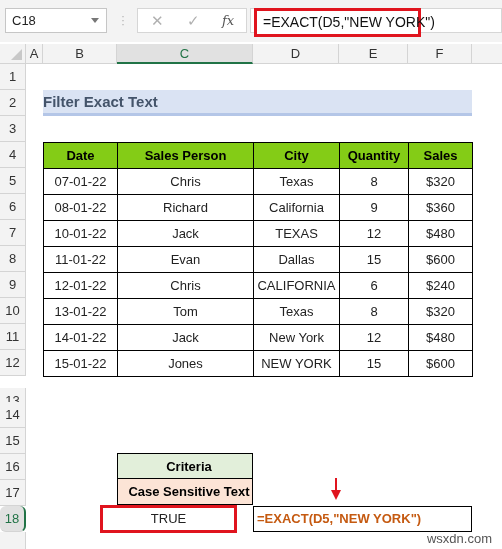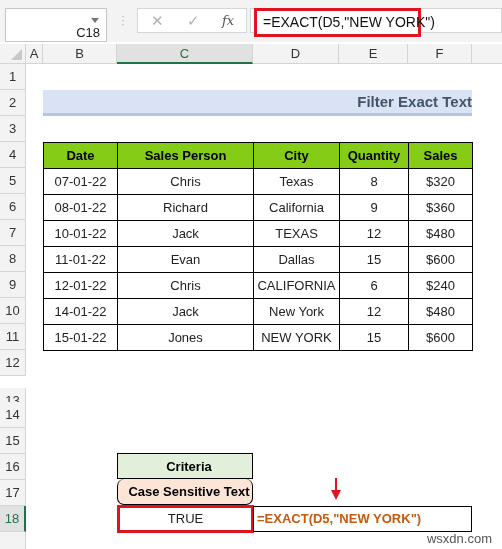--- a/index.html
+++ b/index.html
@@ -1,39 +1,39 @@
 <!DOCTYPE html>
 <html><head>
 <meta charset="utf-8">
 <style>
   * { box-sizing: border-box; margin: 0; padding: 0; }
   body { width: 502px; height: 549px; background: #ffffff; font-family: "Liberation Sans", sans-serif; position: relative; overflow: hidden; color: #000; }
   .toolbar { position: absolute; left: 0; top: 0; width: 502px; height: 42px; background: #f3f3f3; }
-  .namebox { position: absolute; left: 5px; top: 8px; width: 102px; height: 25px; background: #fff; border: 1px solid #c6c6c6; font-size: 13px; padding: 16px 6px; color: #222; text-align: right; }
+  .namebox { position: absolute; left: 5px; top: 8px; width: 102px; height: 25px; background: #fff; border: 1px solid #c6c6c6; font-size: 13px; padding: 4px 6px; color: #222; }
   .namebox .dd { position: absolute; right: 7px; top: 9px; width: 0; height: 0; border-left: 4px solid transparent; border-right: 4px solid transparent; border-top: 5px solid #777; }
   .dots { position: absolute; left: 121px; top: 14px; color: #b0b0b0; font-size: 12px; line-height: 4px; width: 4px; }
   .fxbox { position: absolute; left: 137px; top: 8px; width: 110px; height: 25px; background: #fff; border: 1px solid #d6d6d6; }
   .fxbox span { position: absolute; top: 3px; font-size: 15px; color: #b0b0b0; }
   .fxbox .fx { font-family: "DejaVu Serif", serif; font-style: italic; color: #555; font-size: 13px; top: 4px; }
   .formula { position: absolute; left: 250px; top: 8px; width: 252px; height: 25px; background: #fff; border: 1px solid #d6d6d6; }
   .formula-hl { position: absolute; left: 254px; top: 8px; width: 167px; height: 29px; border: 3px solid #e0141e; font-size: 14px; padding: 3px 6px; color: #111; background: #fff; white-space: nowrap; }
   .colhdr { position: absolute; top: 44px; height: 20px; background: #f3f3f3; border-right: 1px solid #d4d4d4; border-bottom: 1px solid #d4d4d4; font-size: 13px; text-align: center; line-height: 19px; color: #333; }
   .colhdr.sel { background: #e1e1e1; border-bottom: 2px solid #217346; color: #217346; }
   .corner { position: absolute; left: 0; top: 44px; width: 26px; height: 20px; background: #f3f3f3; border-right: 1px solid #d4d4d4; border-bottom: 1px solid #d4d4d4; }
   .corner .tri { position: absolute; right: 3px; bottom: 3px; width: 0; height: 0; border-left: 11px solid transparent; border-bottom: 11px solid #c8c8c8; }
   .rowhdr { position: absolute; left: 0; width: 26px; height: 26px; background: #f3f3f3; border-right: 1px solid #d4d4d4; border-bottom: 1px solid #d4d4d4; font-size: 13px; text-align: center; line-height: 26px; color: #333; }
-  .rowhdr.sel { background: #e1e1e1; border-right: 2px solid #217346; color: #217346; }
-  .title { position: absolute; left: 43px; top: 90px; width: 429px; height: 26px; background: #dae3f3; border-bottom: 3px solid #b4c6e7; text-align: right; font-weight: bold; font-size: 15px; line-height: 24px; color: #44546a; }
+  .rowhdr.sel { background: #e1e1e1; border-right: 2px solid #217346; color: #217346; border-radius: 6px; }
+  .title { position: absolute; left: 43px; top: 90px; width: 429px; height: 26px; background: #dae3f3; border-bottom: 3px solid #b4c6e7; text-align: left; font-weight: bold; font-size: 15px; line-height: 24px; color: #44546a; }
   table.data { position: absolute; left: 43px; top: 142px; border-collapse: collapse; font-size: 13px; }
   table.data td, table.data th { border: 1px solid #000; height: 26px; text-align: center; padding: 0; font-weight: normal; color: #222; }
   table.data th { background: #84cc16; font-weight: bold; color: #000; }
   .crit { position: absolute; left: 117px; width: 136px; border: 1px solid #000; text-align: center; font-weight: bold; font-size: 13px; height: 26px; line-height: 25px; padding-left: 8px; }
   .crit.h { top: 453px; background: #e2efda; }
-  .crit.s { top: 479px; background: #fce4d6; border-top: none; border-radius: 7px; }
-  .result { position: absolute; left: 117px; top: 505px; width: 137px; height: 28px; border: 3px solid #e0141e; background: #fff; text-align: center; font-size: 13px; line-height: 22px; color: #222; }
+  .crit.s { top: 479px; background: #fce4d6; border-top: none; }
+  .result { position: absolute; left: 100px; top: 505px; width: 137px; height: 28px; border: 3px solid #e0141e; background: #fff; text-align: center; font-size: 13px; line-height: 22px; color: #222; }
   .fshow { position: absolute; left: 253px; top: 506px; width: 219px; height: 26px; border: 1px solid #000; font-size: 13px; font-weight: bold; color: #c55a11; line-height: 24px; padding-left: 3px; white-space: nowrap; }
   .arrow { position: absolute; left: 331px; top: 478px; width: 10px; height: 22px; }
   .wm { position: absolute; right: 10px; bottom: 3px; font-size: 13px; color: #555; }
 </style>
 </head>
 <body>
 
 <div class="toolbar">
   <div class="namebox">
     <span>C18</span>
@@ -131,20 +131,27 @@
         <td>$600</td>
       </tr>
       <tr>
         <td>12-01-22</td>
         <td>Chris</td>
         <td>CALIFORNIA</td>
         <td>6</td>
         <td>$240</td>
       </tr>
       <tr>
+        <td>13-01-22</td>
+        <td>Tom</td>
+        <td>Texas</td>
+        <td>8</td>
+        <td>$320</td>
+      </tr>
+      <tr>
         <td>14-01-22</td>
         <td>Jack</td>
         <td>New York</td>
         <td>12</td>
         <td>$480</td>
       </tr>
       <tr>
         <td>15-01-22</td>
         <td>Jones</td>
         <td>NEW YORK</td>

